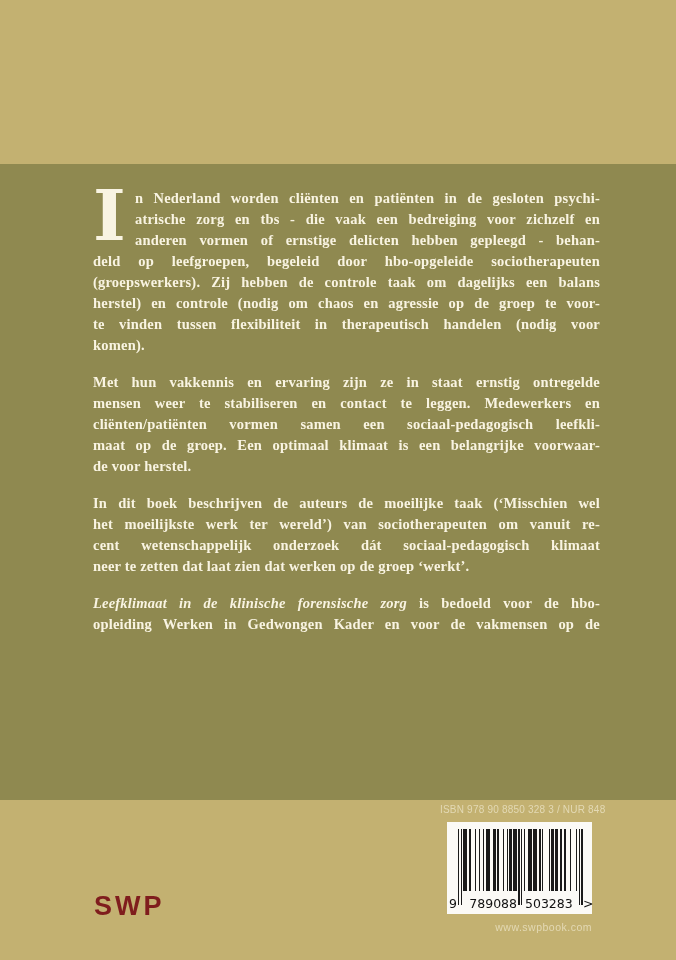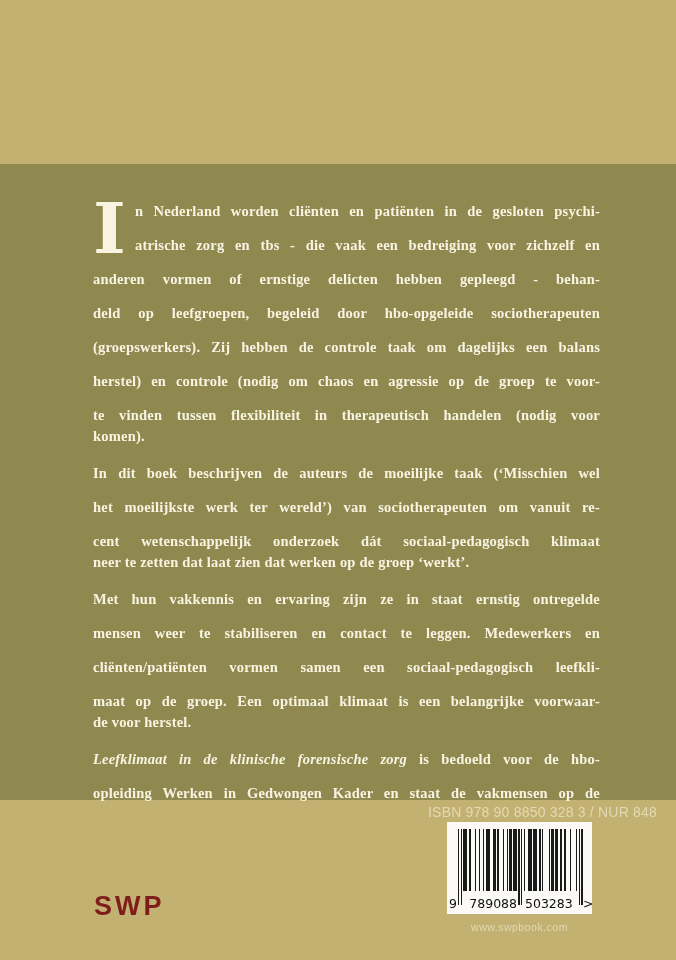--- a/index.html
+++ b/index.html
@@ -20,41 +20,41 @@
 
   .blurb{
     position:absolute;left:93px;top:188px;width:507px;
     color:var(--text);
     font-size:14.5px;line-height:21px;font-weight:bold;
     letter-spacing:0.2px;
   }
   .para{margin-bottom:16px;overflow:visible;}
   .para::after{content:"";display:block;clear:both;}
   .line{text-align:justify;}
-  .line.jl{text-align-last:justify;margin-top:13px;}
+  .line.jl{text-align-last:justify;}
   .dropcap{
     float:left;
     font-family:"DejaVu Serif", serif;
     font-weight:bold;
     font-size:70px;line-height:52px;height:58px;
     margin:2px 9px 0 0;
   }
   .it{font-style:italic;}
 
   .swp{
     position:absolute;left:94px;top:891px;
     font-family:"Liberation Sans", sans-serif;
     font-weight:bold;font-size:27px;letter-spacing:3px;
     color:#7f1d1d;
   }
   .isbn{
-    position:absolute;left:428px;top:804px;width:160px;
+    position:absolute;left:440px;top:804px;width:160px;
     text-align:center;white-space:nowrap;
     font-family:"Liberation Sans", sans-serif;
-    font-size:14px;color:var(--dim);letter-spacing:0.2px;
+    font-size:10px;color:var(--dim);letter-spacing:0.2px;
   }
   .barcode{
     position:absolute;left:447px;top:822px;width:145px;height:92px;
     background:#fbfaf6;
   }
   .bars{
     position:absolute;left:11px;top:7px;
     display:flex;align-items:flex-start;
   }
   .mod{width:1.32px;height:62px;}
@@ -64,21 +64,21 @@
     position:absolute;bottom:4px;
     font-family:"DejaVu Sans", sans-serif;
     font-size:12.5px;color:#111;background:#fbfaf6;line-height:13px;
   }
   .bd-nine{left:2px;}
   .bd-g1{left:16px;width:54px;text-align:right;}
   .bd-g2{left:78px;width:54px;}
   .bd-chev{left:136px;background:transparent;}
   .url{
     position:absolute;left:447px;top:921px;width:145px;
-    text-align:center;
+    text-align:right;
     font-family:"Liberation Sans", sans-serif;
     font-size:10.5px;color:var(--dim);letter-spacing:0.5px;
   }
 </style>
 </head>
 <body>
 
 <div class="cover">
   <div class="band band-top"></div>
   <div class="band band-mid"></div>
@@ -91,39 +91,39 @@
       <div class="line jl">atrische zorg en tbs - die vaak een bedreiging voor zichzelf en</div>
       <div class="line jl">anderen vormen of ernstige delicten hebben gepleegd - behan-</div>
       <div class="line jl">deld op leefgroepen, begeleid door hbo-opgeleide sociotherapeuten</div>
       <div class="line jl">(groepswerkers). Zij hebben de controle taak om dagelijks een balans</div>
       <div class="line jl">herstel) en controle (nodig om chaos en agressie op de groep te voor-</div>
       <div class="line jl">te vinden tussen flexibiliteit in therapeutisch handelen (nodig voor</div>
       <div class="line">komen).</div>
     </div>
 
     <div class="para">
-      <div class="line jl">In dit boek beschrijven de auteurs de moeilijke taak (‘Misschien wel</div>
-      <div class="line jl">het moeilijkste werk ter wereld’) van sociotherapeuten om vanuit re-</div>
-      <div class="line jl">cent wetenschappelijk onderzoek dát sociaal-pedagogisch klimaat</div>
-      <div class="line">neer te zetten dat laat zien dat werken op de groep ‘werkt’.</div>
-    </div>
-
-    <div class="para">
       <div class="line jl">Met hun vakkennis en ervaring zijn ze in staat ernstig ontregelde</div>
       <div class="line jl">mensen weer te stabiliseren en contact te leggen. Medewerkers en</div>
       <div class="line jl">cliënten/patiënten vormen samen een sociaal-pedagogisch leefkli-</div>
       <div class="line jl">maat op de groep. Een optimaal klimaat is een belangrijke voorwaar-</div>
       <div class="line">de voor herstel.</div>
     </div>
 
     <div class="para">
+      <div class="line jl">In dit boek beschrijven de auteurs de moeilijke taak (‘Misschien wel</div>
+      <div class="line jl">het moeilijkste werk ter wereld’) van sociotherapeuten om vanuit re-</div>
+      <div class="line jl">cent wetenschappelijk onderzoek dát sociaal-pedagogisch klimaat</div>
+      <div class="line">neer te zetten dat laat zien dat werken op de groep ‘werkt’.</div>
+    </div>
+
+    <div class="para">
       <div class="line jl">
         <span class="it">Leefklimaat in de klinische forensische zorg</span><span> is bedoeld voor de hbo-</span>
       </div>
-      <div class="line jl">opleiding Werken in Gedwongen Kader en staat de vakmensen op de</div>
+      <div class="line jl">opleiding Werken in Gedwongen Kader en voor de vakmensen op de</div>
     </div>
   </div>
 
   <div class="swp">SWP</div>
 
   <div class="isbn">ISBN 978 90 8850 328 3 / NUR 848</div>
 
   <div class="barcode">
     <div class="bars" id="bars">
         <div class="mod on tall"></div>

